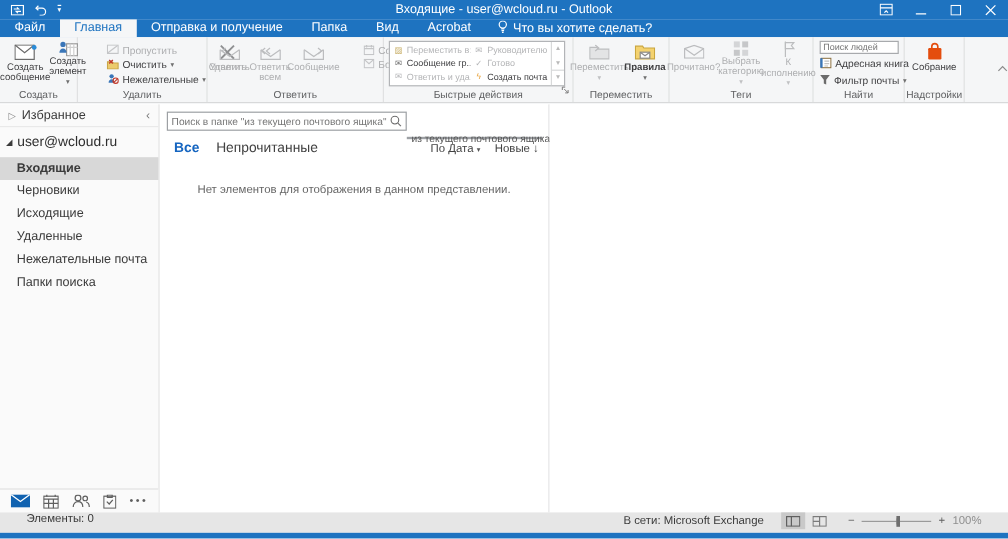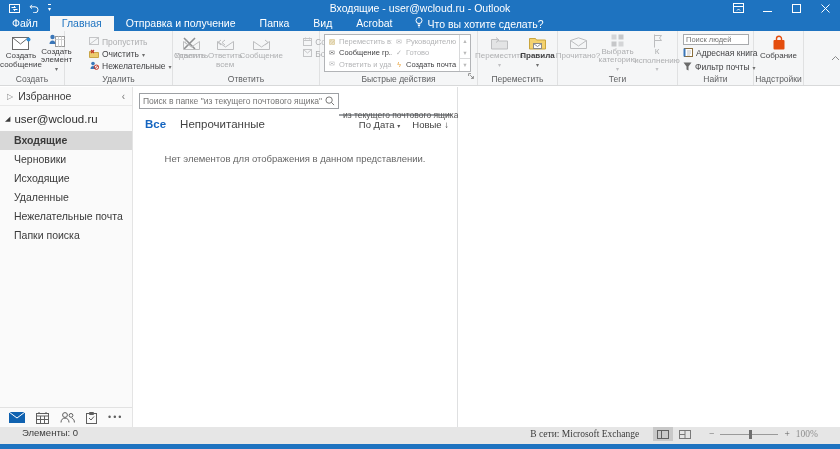--- a/index.html
+++ b/index.html
@@ -79,21 +79,21 @@
   .filterrow{display:flex;align-items:center;margin:9px 8px 0 12px;font-size:11.5px;}
   .fall{color:#1565c0;font-weight:bold;}
   .funread{margin-left:14px;color:#424242;}
   .sortgrp{margin-left:auto;display:flex;gap:12px;font-size:9.5px;color:#424242;align-items:center;}
   .sortgrp .caret{color:#555;}
   .emptymsg{margin-top:23px;text-align:center;font-size:9.5px;color:#666;}
   .readingpane{flex:1;background:#fff;}
 
   
   .statusbar{position:absolute;left:0;right:0;bottom:5px;height:17px;background:#e6e6e6;display:flex;align-items:flex-start;font-size:9.5px;color:#3b3b3b;padding:0 22px;}
-  .statusright{margin-left:auto;display:flex;align-items:center;gap:14px;font-family:Liberation Serif, serif;}
+  .statusright{margin-left:auto;display:flex;align-items:center;gap:14px;}
   .viewbtns{display:flex;gap:2px;}
   .vbtn{width:20px;height:14px;display:flex;align-items:center;justify-content:center;}
   .vbtn.active{background:#c9c9c9;}
   .zoomgrp{display:flex;align-items:center;gap:6px;color:#5f5f5f;}
   .ztrack{width:58px;height:9px;position:relative;}
   .ztrack .line{position:absolute;top:4px;left:0;right:0;height:1px;background:#9a9a9a;}
   .ztrack .tick{position:absolute;top:2px;left:50%;width:1px;height:5px;background:#9a9a9a;}
   .ztrack .thumb{position:absolute;top:0;left:50%;width:3px;height:9px;background:#6e6e6e;}
   .zoompct{color:#8f8f8f;}
   .strip{position:absolute;left:0;right:0;bottom:0;height:5px;background:var(--blue);}

